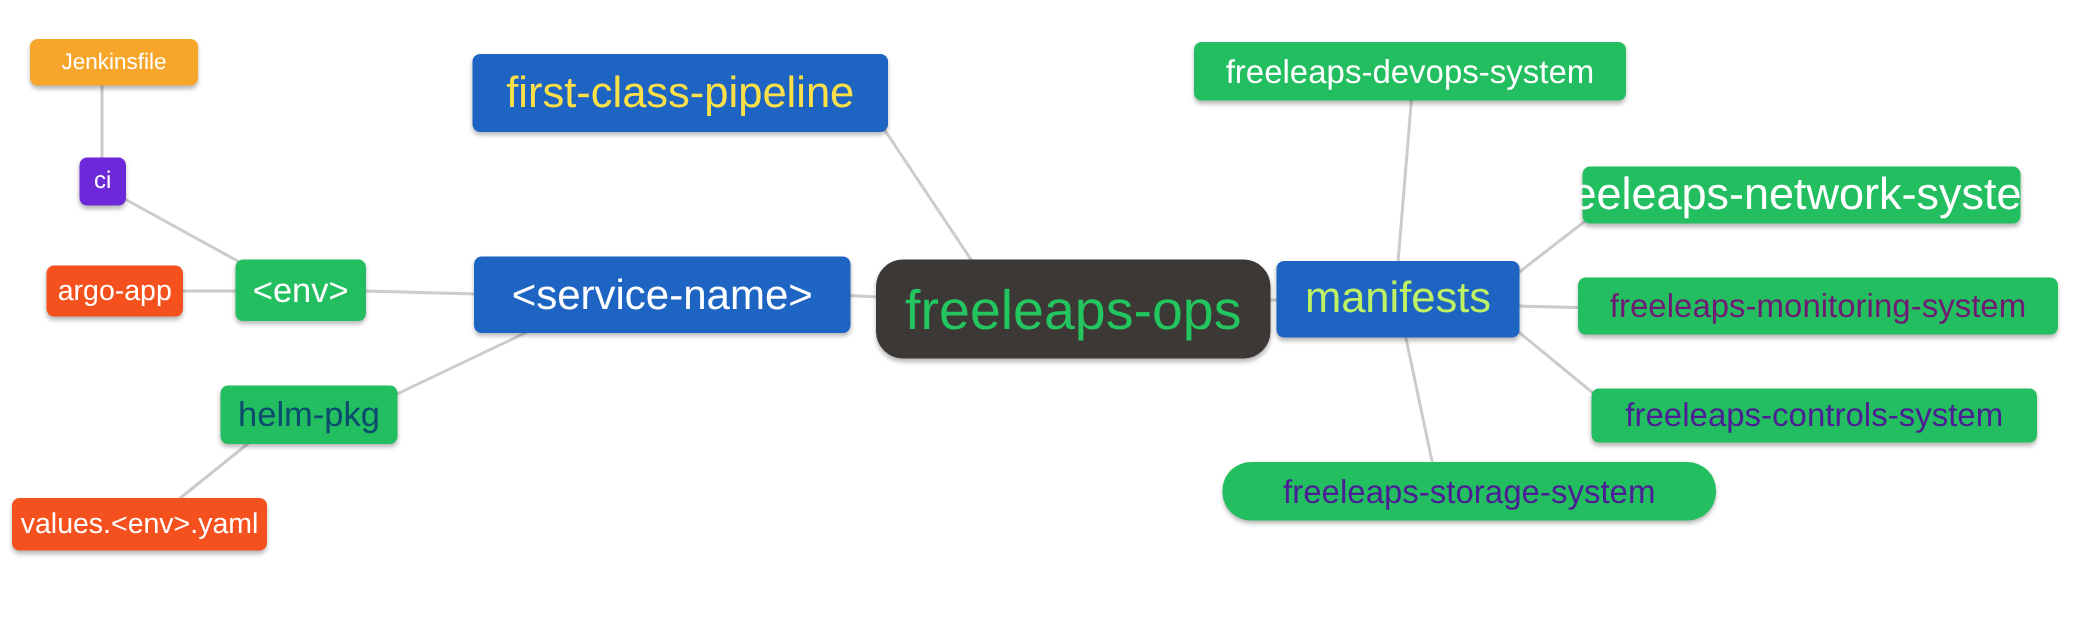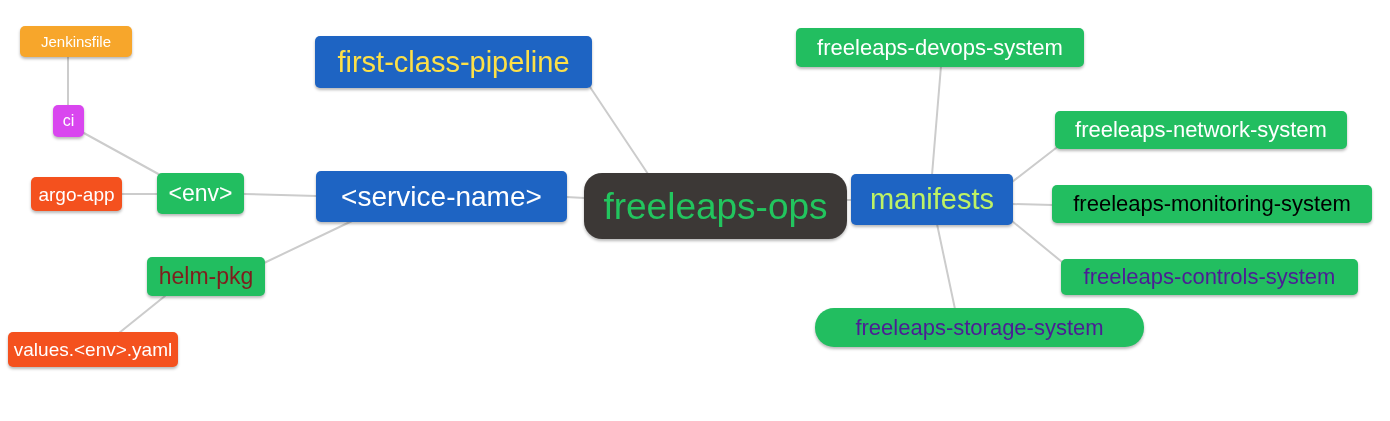--- a/index.html
+++ b/index.html
@@ -54,28 +54,28 @@
       <line x1="566" y1="197" x2="585" y2="198" stroke="#cccccc" stroke-width="2" stroke-linecap="round"></line>
       <line x1="846" y1="200" x2="852" y2="200" stroke="#cccccc" stroke-width="2" stroke-linecap="round"></line>
       <line x1="941" y1="66" x2="932" y2="175" stroke="#cccccc" stroke-width="2" stroke-linecap="round"></line>
       <line x1="1012" y1="182" x2="1056" y2="148" stroke="#cccccc" stroke-width="2" stroke-linecap="round"></line>
       <line x1="1012" y1="204" x2="1053" y2="205" stroke="#cccccc" stroke-width="2" stroke-linecap="round"></line>
       <line x1="1012" y1="221" x2="1062" y2="262" stroke="#cccccc" stroke-width="2" stroke-linecap="round"></line>
       <line x1="937" y1="224" x2="955" y2="309" stroke="#cccccc" stroke-width="2" stroke-linecap="round"></line>
     </svg>
   <div id="node-layer">
       <div class="node" style="left: 20px; top: 26px; width: 112px; height: 31px; font-size: 15px; background: rgb(247, 166, 43); color: rgb(255, 255, 255);">Jenkinsfile</div>
-      <div class="node" style="left: 53px; top: 105px; width: 31px; height: 32px; font-size: 16px; background: #d946ef; color: rgb(255, 255, 255);">ci</div>
+      <div class="node" style="left: 53px; top: 105px; width: 31px; height: 32px; font-size: 16px; background: #6d28d9; color: rgb(255, 255, 255);">ci</div>
       <div class="node" style="left: 31px; top: 177px; width: 91px; height: 34px; font-size: 19px; background: rgb(244, 81, 30); color: rgb(255, 255, 255);">argo-app</div>
       <div class="node" style="left: 157px; top: 173px; width: 87px; height: 41px; font-size: 23px; background: rgb(34, 190, 96); color: rgb(255, 255, 255);">&lt;env&gt;</div>
-      <div class="node" style="left: 147px; top: 257px; width: 118px; height: 39px; font-size: 23px; background: rgb(34, 190, 96); color: #7f1d1d;">helm-pkg</div>
+      <div class="node" style="left: 147px; top: 257px; width: 118px; height: 39px; font-size: 23px; background: rgb(34, 190, 96); color: #0c4a6e;">helm-pkg</div>
       <div class="node" style="left: 8px; top: 332px; width: 170px; height: 35px; font-size: 19px; background: rgb(244, 81, 30); color: rgb(255, 255, 255);">values.&lt;env&gt;.yaml</div>
       <div class="node" style="left: 315px; top: 36px; width: 277px; height: 52px; font-size: 29px; background: rgb(30, 100, 195); color: #fde047;">first-class-pipeline</div>
       <div class="node" style="left: 316px; top: 171px; width: 251px; height: 51px; font-size: 28px; background: rgb(30, 100, 195); color: rgb(255, 255, 255);">&lt;service-name&gt;</div>
       <div class="node" style="left: 584px; top: 173px; width: 263px; height: 66px; font-size: 37px; background: rgb(60, 56, 54); color: #22c55e; border-radius: 18px;">freeleaps-ops</div>
       <div class="node" style="left: 851px; top: 174px; width: 162px; height: 51px; font-size: 29px; background: rgb(30, 100, 195); color: #bef264;">manifests</div>
       <div class="node" style="left: 796px; top: 28px; width: 288px; height: 39px; font-size: 22px; background: rgb(34, 190, 96); color: rgb(255, 255, 255); text-align: right;">freeleaps-devops-system</div>
-      <div class="node" style="left: 1055px; top: 111px; width: 292px; height: 38px; font-size: 22px; background: rgb(34, 190, 96); color: rgb(255, 255, 255);">freeleaps-network-system</div>
-      <div class="node" style="left: 1052px; top: 185px; width: 320px; height: 38px; font-size: 22px; background: rgb(34, 190, 96); color: #000000;">freeleaps-monitoring-system</div>
+      <div class="node" style="left: 1055px; top: 111px; width: 292px; height: 38px; font-size: 30px; background: rgb(34, 190, 96); color: rgb(255, 255, 255);">freeleaps-network-system</div>
+      <div class="node" style="left: 1052px; top: 185px; width: 320px; height: 38px; font-size: 22px; background: rgb(34, 190, 96); color: #701a75;">freeleaps-monitoring-system</div>
       <div class="node" style="left: 1061px; top: 259px; width: 297px; height: 36px; font-size: 22px; background: rgb(34, 190, 96); color: #4c1d95;">freeleaps-controls-system</div>
       <div class="node" style="left: 815px; top: 308px; width: 329px; height: 39px; font-size: 22px; background: rgb(34, 190, 96); color: #4c1d95; border-radius: 19px;">freeleaps-storage-system</div>
     </div>
 </div>
 
 </body></html>

